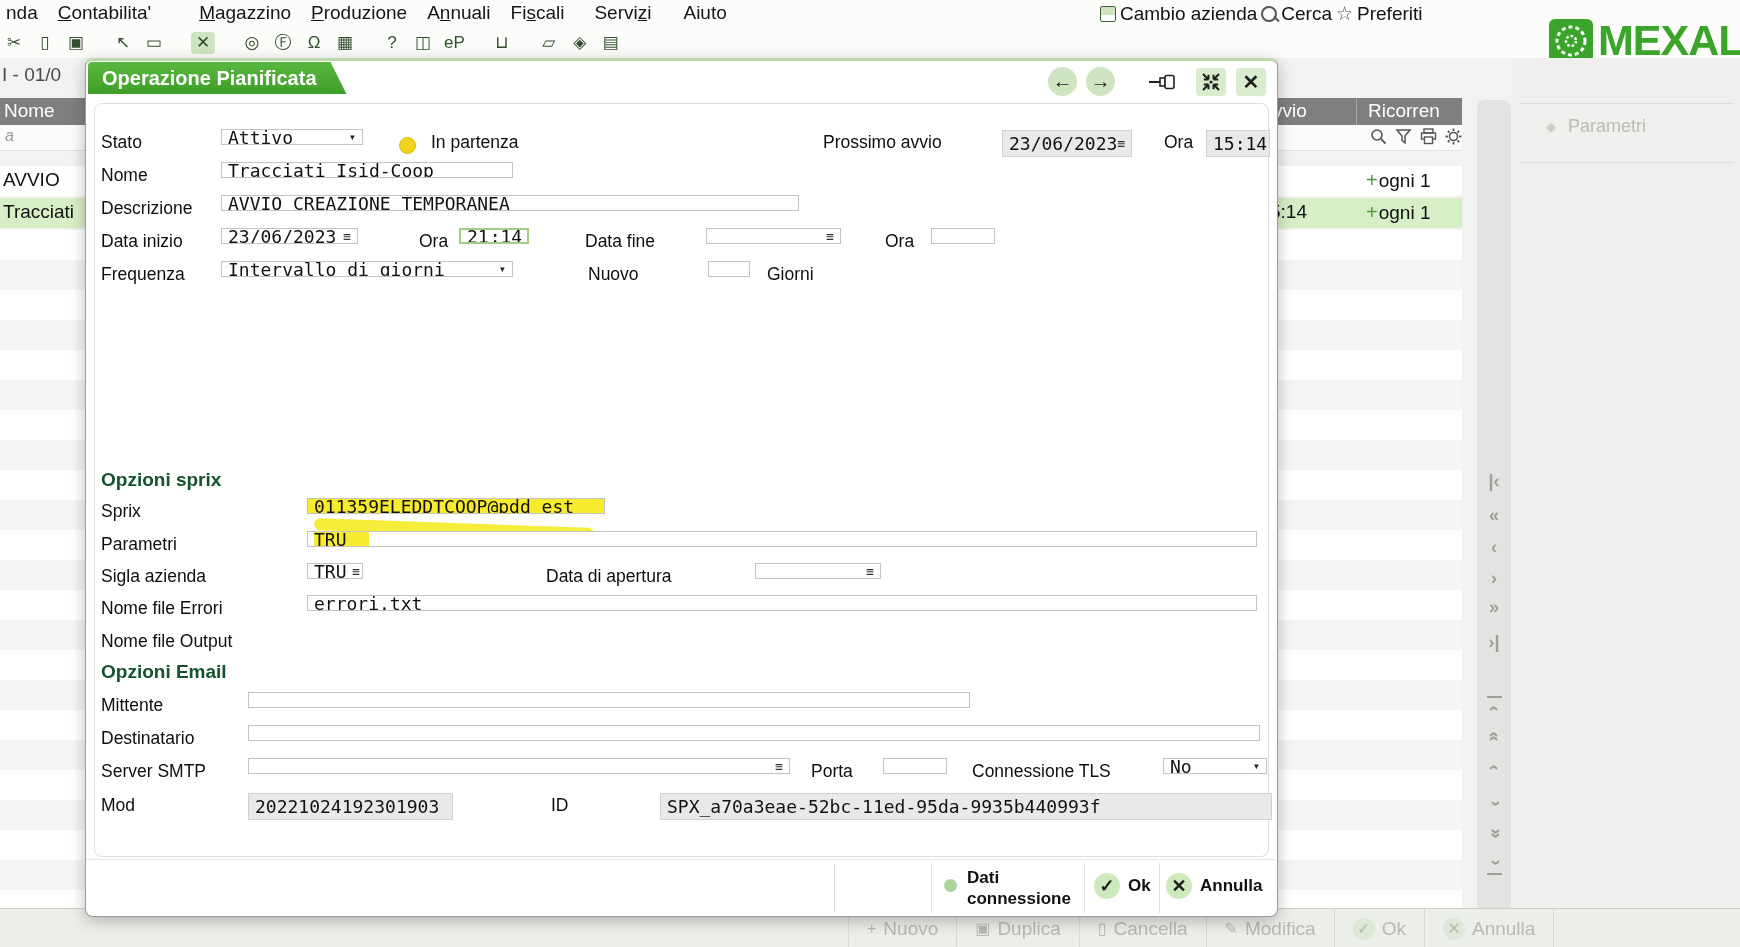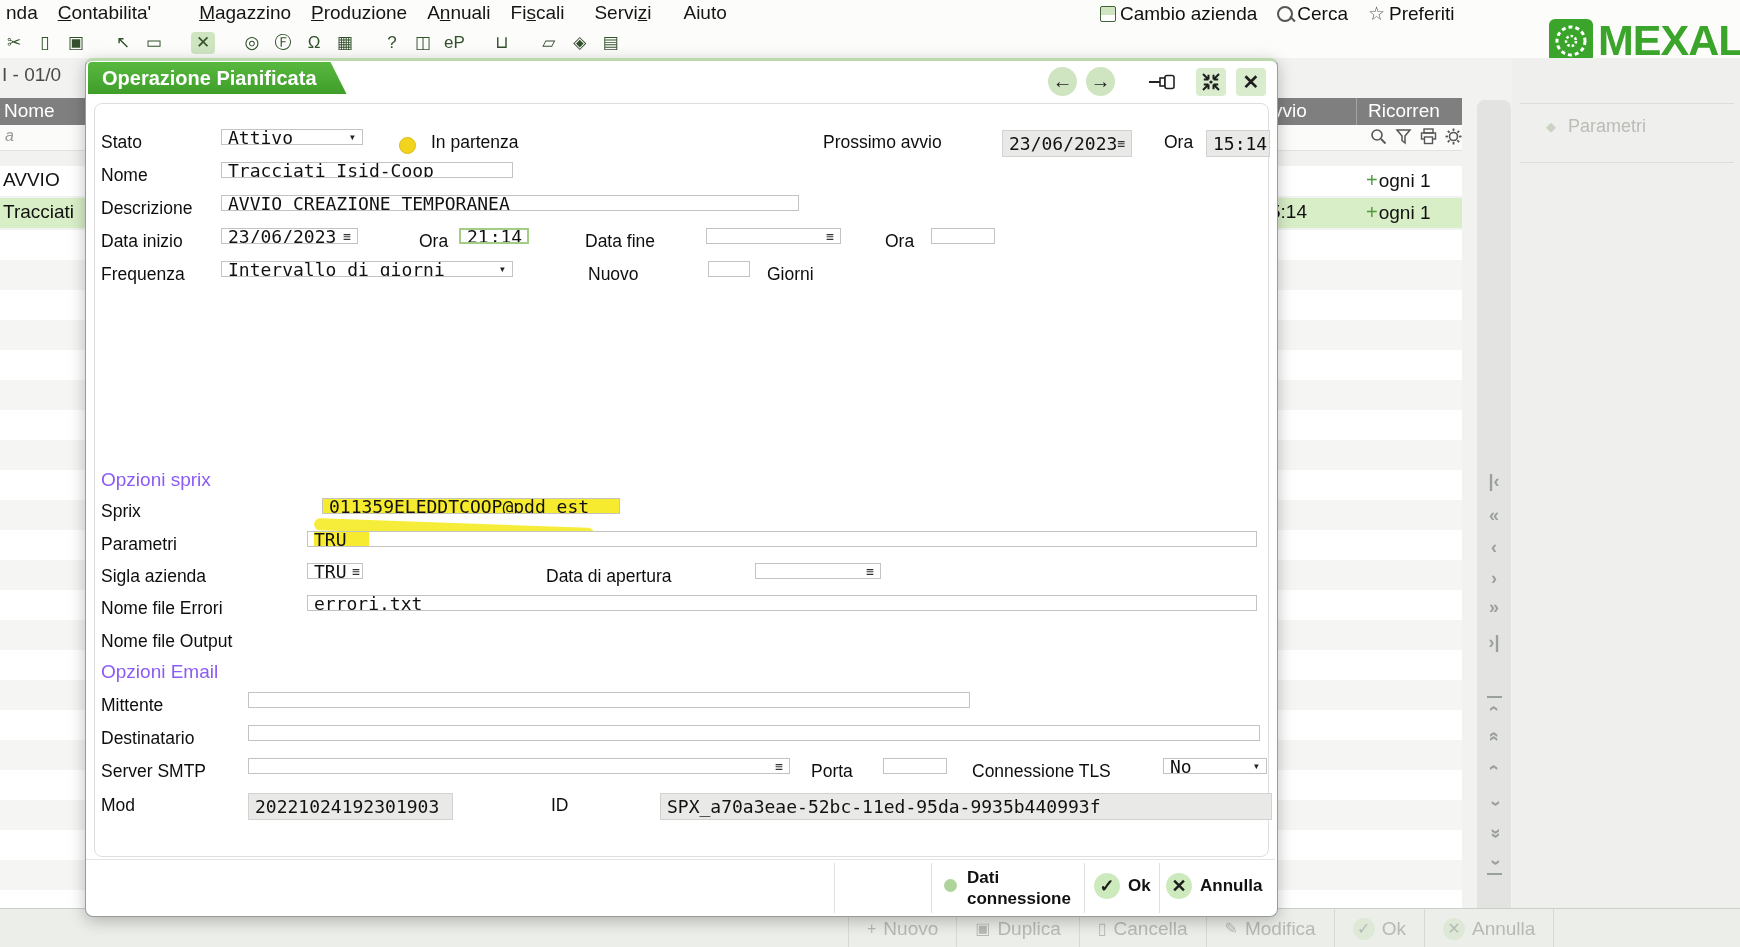--- a/index.html
+++ b/index.html
@@ -4,21 +4,21 @@
 <style>
   html,body{margin:0;padding:0}
   body{width:1740px;height:947px;overflow:hidden;position:relative;background:#f2f2f0;
        font-family:"Liberation Sans",sans-serif;color:#111}
   .abs{position:absolute}
   
   #topband{position:absolute;left:0;top:0;width:1740px;height:58px;background:#fcfcfa}
   #menu-items{position:absolute;left:6px;top:2px;display:flex;gap:20px;font-size:19px;color:#151515}
   .menu-item{cursor:default;white-space:nowrap}
   .uln{text-decoration:underline}
-  #menu-right{position:absolute;left:1100px;top:2px;display:flex;gap:20px;font-size:19px;align-items:flex-end}
+  #menu-right{position:absolute;left:1100px;top:2px;display:flex;gap:4px;font-size:19px;align-items:flex-end}
   .mr-item{display:flex;align-items:center;gap:4px}
   #toolbar{position:absolute;left:4px;top:30px;display:flex;gap:11px;align-items:center;height:26px}
   .tbi{font-size:17px;color:#33502c;min-width:20px;text-align:center;line-height:22px}
   .tbi.bg{background:#cfe5c2;border-radius:4px;padding:0 2px}
   
   #logo{position:absolute;left:1548px;top:16px;display:flex;align-items:center;gap:4px}
   #logo-text{font-size:43px;font-weight:800;color:#3aa52a;letter-spacing:-1px}
   
   #win-fragment{position:absolute;left:2px;top:64px;font-size:19px;font-weight:normal;color:#4a4a4a}
   #tbl-header{position:absolute;left:0;top:98px;width:1462px;height:27px;background:#7f7f7f;color:#fff;font-size:19px}
@@ -61,21 +61,21 @@
           box-shadow:0 4px 16px rgba(0,0,0,.25);z-index:10}
   #dlg-tab{position:absolute;left:2px;top:1px;height:32px;background:linear-gradient(#58b83e,#3f9e2a);
            color:#fff;font-size:20px;font-weight:bold;line-height:32px;padding:0 30px 0 14px;
            border-radius:4px 0 0 0;clip-path:polygon(0 0,calc(100% - 16px) 0,100% 100%,0 100%)}
   .dctl{position:absolute;display:flex;align-items:center;justify-content:center;cursor:pointer}
   .dctl.circle{width:29px;height:29px;border-radius:50%;background:#cfe4c1;font-size:20px;font-weight:bold;color:#222}
   .dctl.sq{width:30px;height:28px;background:#d9ecce;border-radius:4px;color:#1d1d1d;font-size:20px;font-weight:bold}
   .dctl.bare{background:transparent}
   #inner-panel{position:absolute;left:8px;top:42px;width:1173px;height:752px;border:1px solid #dedede;border-radius:8px}
   .lbl{position:absolute;font-size:17.5px;color:#0e0e0e;white-space:nowrap}
-  .sect{position:absolute;font-size:19px;font-weight:normal;color:#8b5cf6}
+  .sect{position:absolute;font-size:19px;font-weight:bold;color:#14532d}
   .fld,.select{position:absolute;height:16px;box-sizing:border-box;border:1px solid #c3c3c1;background:#fff;
        font-family:"DejaVu Sans Mono",monospace;font-size:18px;color:#111;
        display:flex;align-items:center;padding:0 6px;white-space:nowrap;overflow:hidden}
   .fld.ro{background:#e9e9e7;border-color:#d2d2d0;height:27px}
   .fld.focus{border:2px solid #a3cc87}
   .fld .lines,.select .lines{margin-left:auto;font-size:13px;color:#333}
   .select .dd{margin-left:auto;font-size:12px;color:#222}
   .hl{background:#f6eb2f}
   .fld.hlfield{background:#f6eb2f}
   #swoosh{position:absolute;background:#f6eb2f;border-radius:8px;transform:rotate(2deg);opacity:.95}
@@ -328,21 +328,21 @@
   </div>
   <span class="lbl" style="left:502px;top:203px">Nuovo</span>
   <div class="fld" style="left:622px;top:200px;width:42px">
     <span></span>
   </div>
   <span class="lbl" style="left:681px;top:203px">Giorni</span>
 
   <span class="sect" style="left:15px;top:408px">Opzioni sprix</span>
   <span class="lbl" style="left:15px;top:440px">Sprix</span>
   <div id="swoosh" style="left:228px;top:462px;width:280px;height:12px"></div>
-  <div class="fld hlfield" style="left:236px;top:437px;width:298px">
+  <div class="fld hlfield" style="left:221px;top:437px;width:298px">
     <span>011359ELEDDTCOOP@pdd_est</span>
   </div>
   <span class="lbl" style="left:15px;top:473px">Parametri</span>
   <div class="fld" style="left:221px;top:470px;width:950px">
     <span class="hl">TRU</span>
       <span class="hl" style="width:22px;height:22px"></span>
   </div>
   <span class="lbl" style="left:15px;top:505px">Sigla azienda</span>
   <div class="fld" style="left:221px;top:502px;width:56px;padding-right:2px">
     <span>TRU</span>

